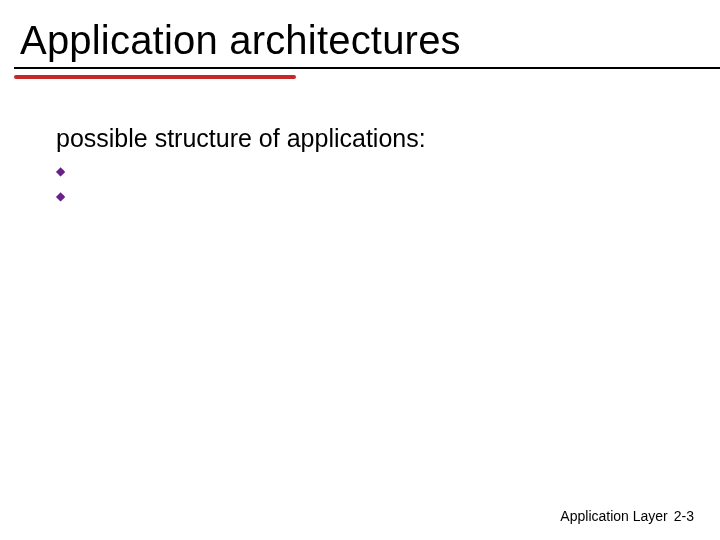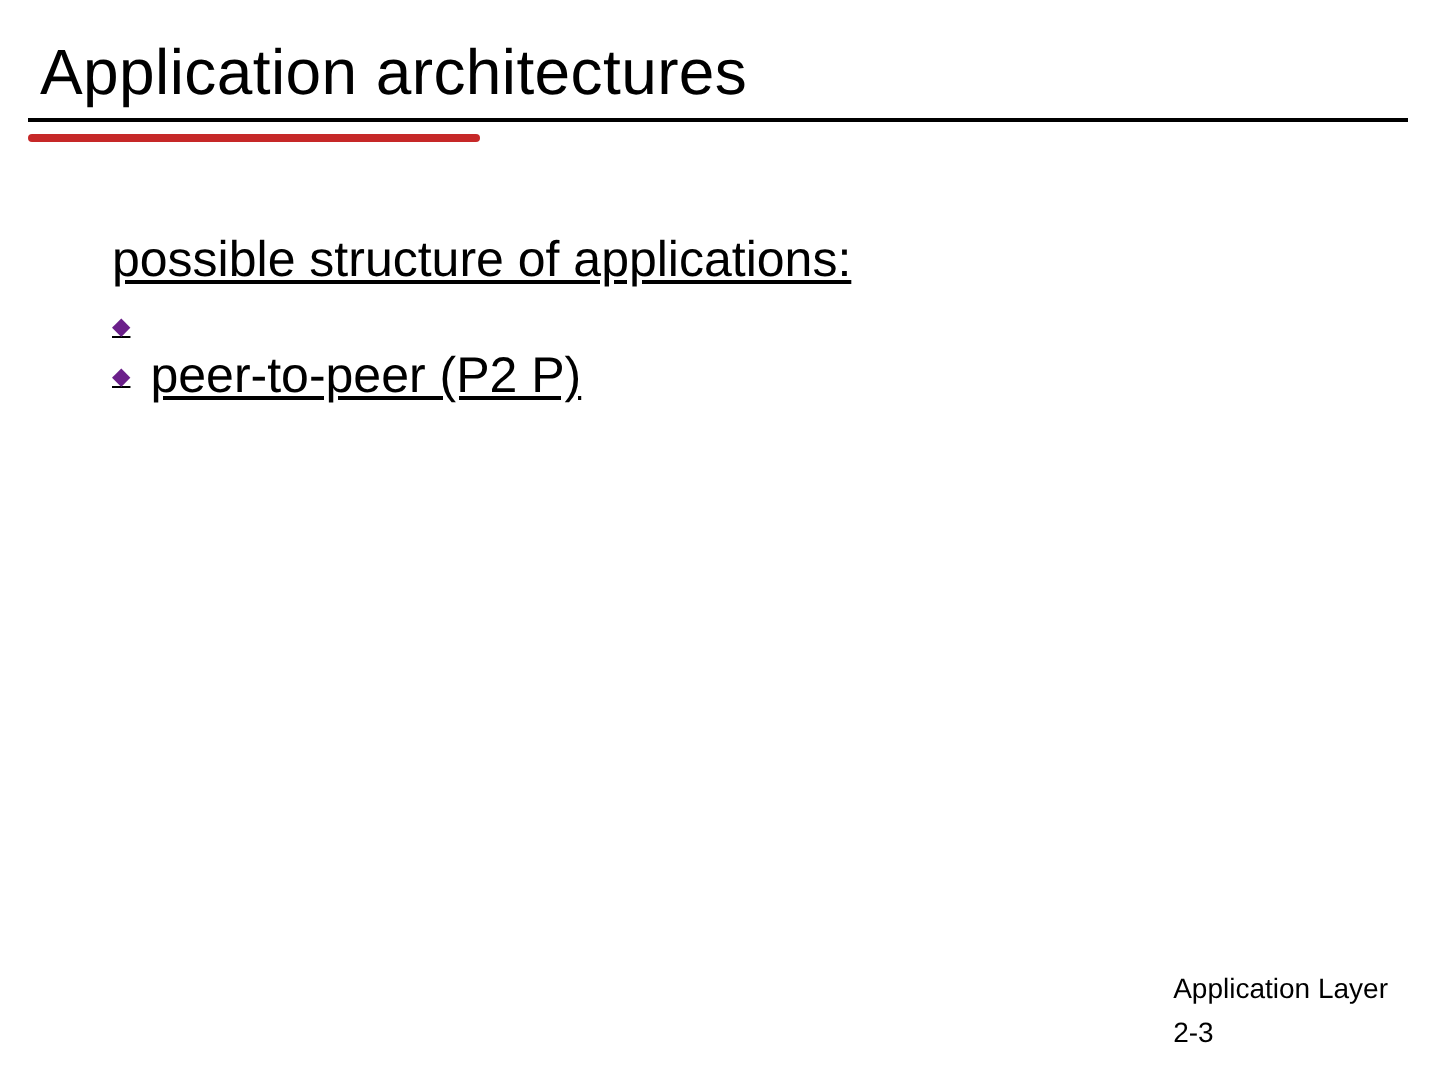--- a/index.html
+++ b/index.html
@@ -1,47 +1,46 @@
 <!DOCTYPE html>
 <html><head>
 <meta charset="utf-8">
 <style>
   * { margin: 0; padding: 0; box-sizing: border-box; }
   html, body { width: 720px; height: 540px; background: #fff; font-family: Arial, Helvetica, sans-serif; color: #000; }
   .slide { position: relative; width: 720px; height: 540px; padding: 18px 20px 0 20px; }
   .title-wrap { position: relative; display: inline-block; }
-  .title { font-size: 32px; font-weight: 400; letter-spacing: 0.2px; }
+  .title { font-size: 40px; font-weight: 400; letter-spacing: 0.2px; }
   .underline-thin { position: absolute; left: -6px; right: -330px; height: 2px; background: #000; bottom: -6px; }
   .underline-red { position: absolute; left: -6px; width: 64%; height: 4px; background: #c62828; bottom: -16px; border-radius: 2px; }
-  .body { margin-top: 60px; margin-left: 36px; font-size: 25px; line-height: 1.25; text-decoration: underline; }
+  .body { margin-top: 60px; margin-left: 36px; font-size: 25px; line-height: 1.25; }
   .intro { margin-bottom: 2px; }
   .item { display: flex; align-items: flex-start; gap: 10px; margin-top: 2px; }
   .dia { font-size: 12px; color: #6b1f8a; margin-top: 8px; display: inline-block; }
-  .footer { position: absolute; right: 26px; bottom: 16px; font-size: 14px; display: flex; gap: 6px; align-items: baseline; flex-direction: column; }
+  .footer { position: absolute; right: 26px; bottom: 16px; font-size: 14px; display: flex; gap: 6px; align-items: baseline; }
 </style>
 </head>
 <body>
 
 <div class="slide">
   <div class="title-wrap">
     <h1 class="title">Application architectures</h1>
     <div class="underline-thin"></div>
     <div class="underline-red"></div>
   </div>
 
   <div class="body">
     <div class="intro">possible structure of applications:</div>
 
     <div class="item">
       <span class="dia">◆</span>
     </div>
 
     <div class="item">
       <span class="dia">◆</span>
-      <span>peer-to-peer (P2 P)</span>
     </div>
   </div>
 
   <div class="footer">
     <span>Application Layer</span>
     <span>2-3</span>
   </div>
 </div>
 
 </body></html>

